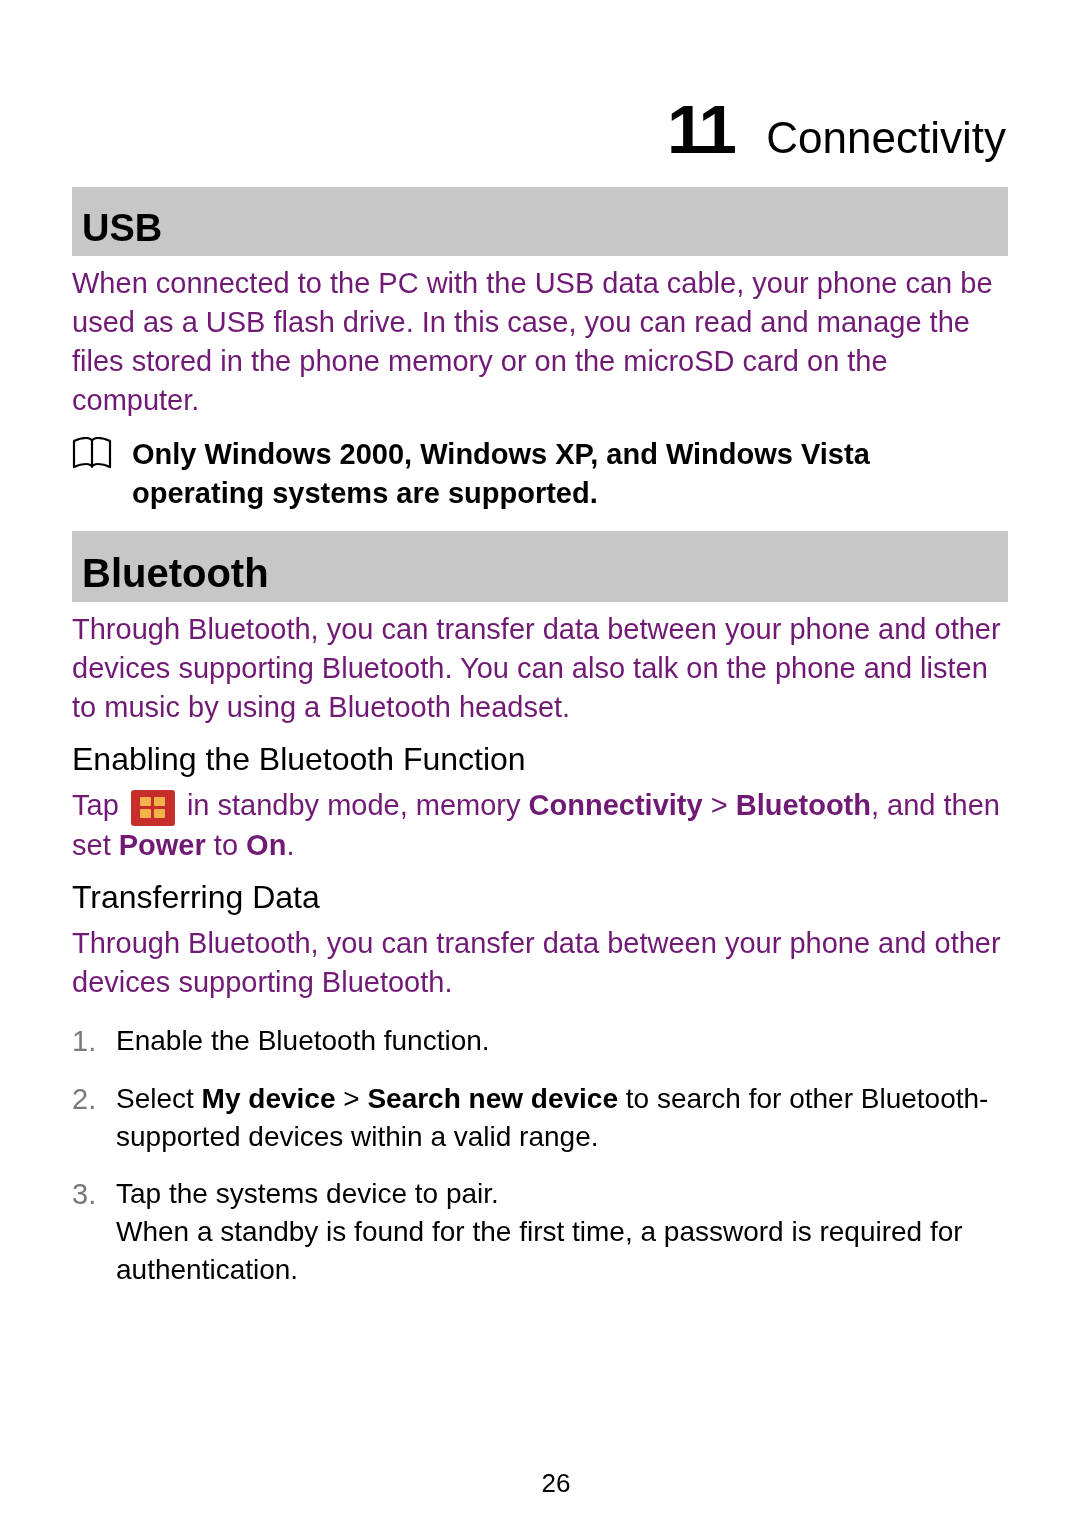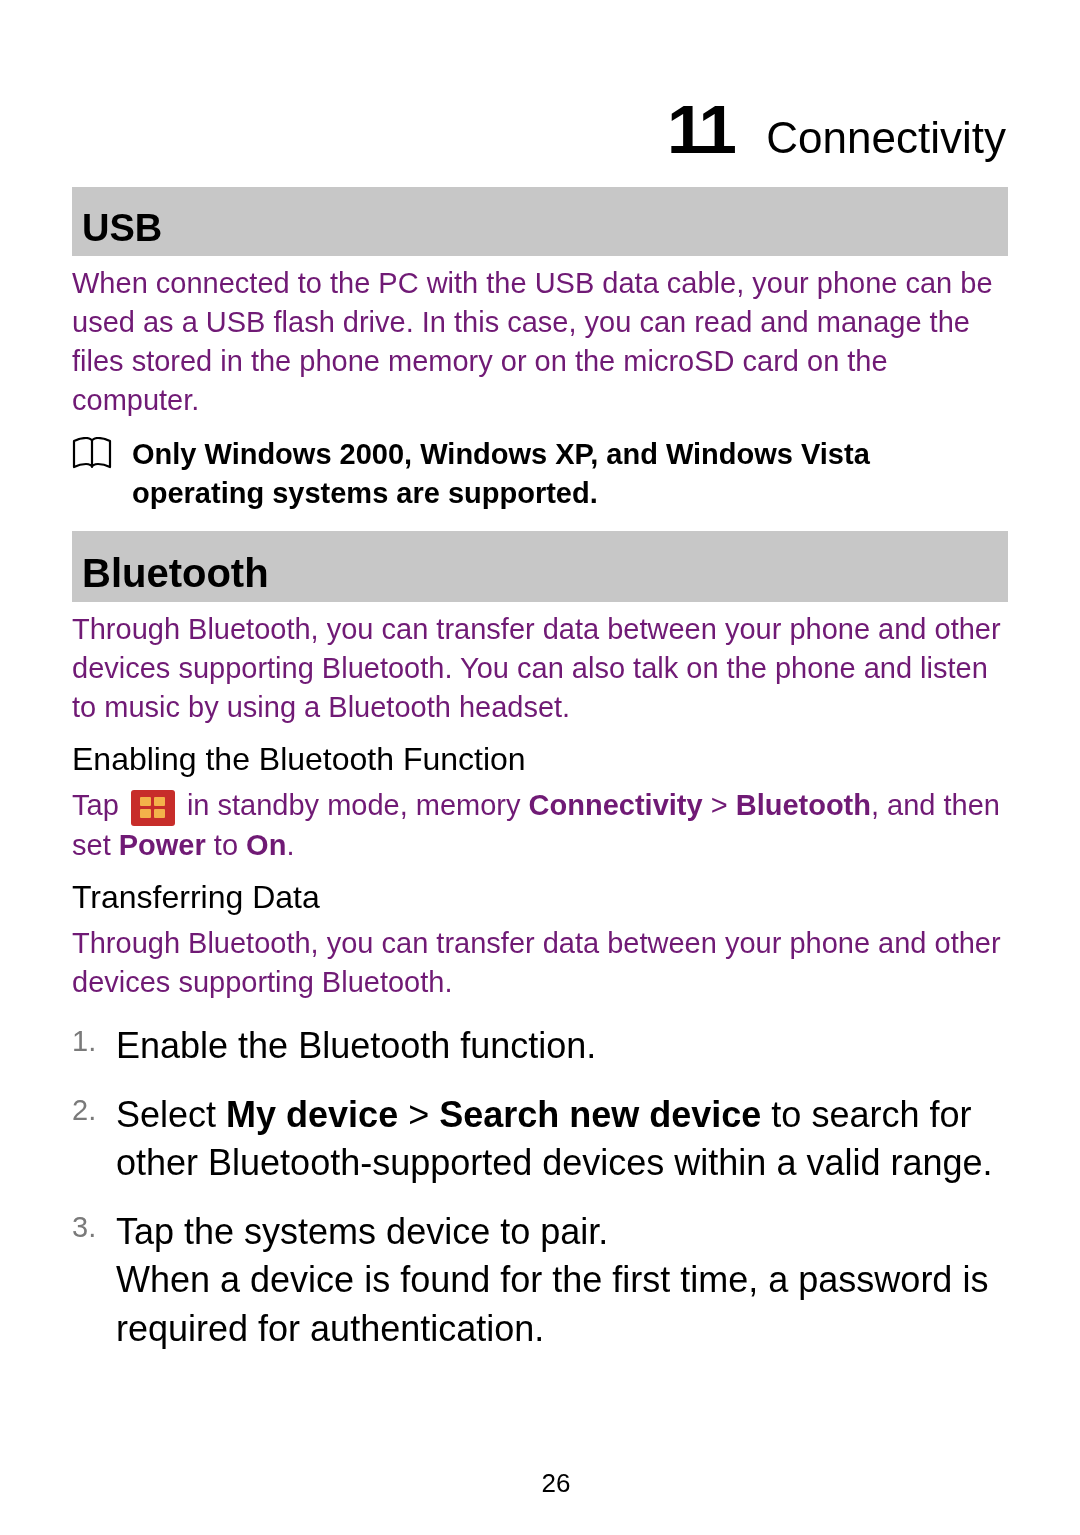--- a/index.html
+++ b/index.html
@@ -86,21 +86,21 @@
     border-radius: 1px;
     box-shadow: 14px 0 0 #f3b24a, 0 12px 0 #f3b24a, 14px 12px 0 #f3b24a;
   }
   .step-list {
     list-style: none;
     counter-reset: step;
     margin-top: 8px;
   }
   .step-list li {
     counter-increment: step;
-    font-size: 36px;
+    font-size: 28px;
     line-height: 1.35;
     padding-left: 44px;
     position: relative;
     margin-bottom: 18px;
     margin-top: 20px;
   }
   .step-list li::before {
     content: counter(step) ".";
     position: absolute;
     left: 0;
@@ -155,18 +155,18 @@
 
   <ol class="step-list">
     <li>
       <span>Enable the Bluetooth function.</span>
     </li>
     <li>
       <span>Select </span><b>My device</b><span> &gt; </span><b>Search new device</b><span> to search for other Bluetooth-supported devices within a valid range.</span>
     </li>
     <li>
       <span>Tap the systems device to pair.</span><br>
-      <span>When a device is found for the first time, a password is required for authentication.</span>
+      <span>When a standby is found for the first time, a password is required for authentication.</span>
     </li>
   </ol>
 
   <div class="page-number">26</div>
 </div>
 
 </body></html>

